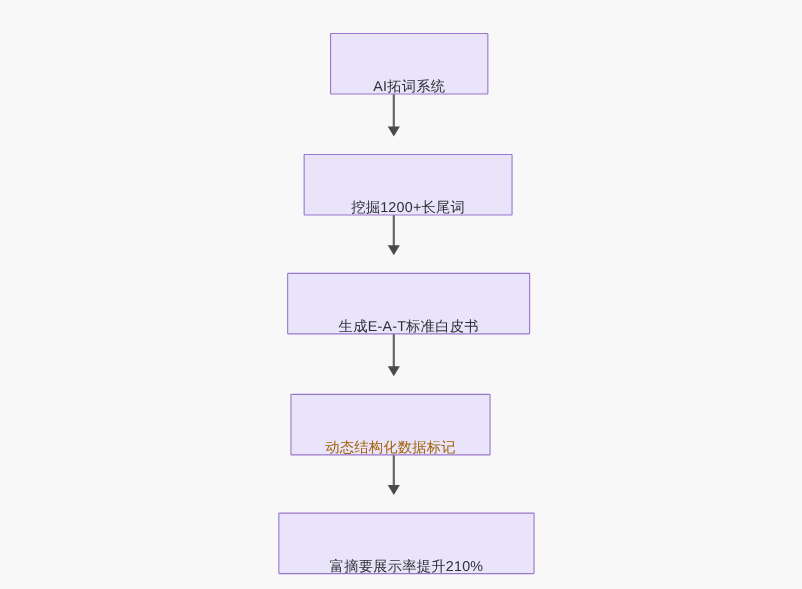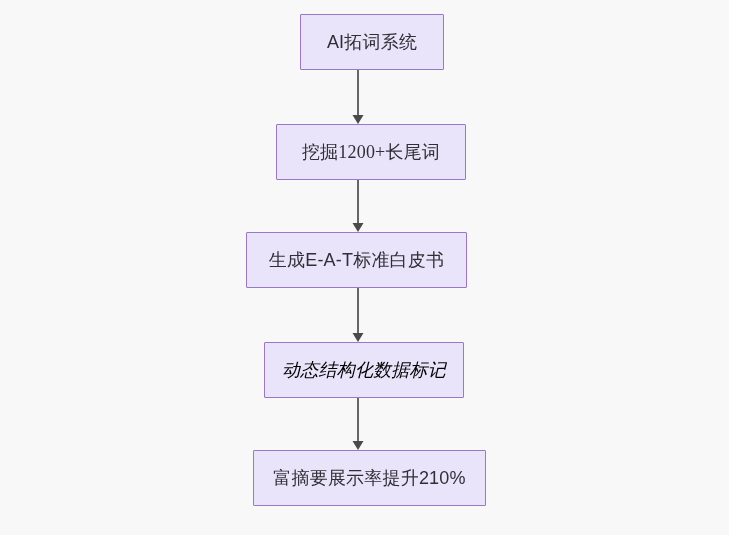--- a/index.html
+++ b/index.html
@@ -20,27 +20,28 @@
     height: 535px;
   }
 
   .flow-node {
     position: absolute;
     box-sizing: border-box;
     background: #e9e4fa;
     border: 1.6px solid #9a76cc;
     border-radius: 1px;
     display: flex;
-    align-items: center;
+    align-items: flex-end;
     justify-content: center;
     color: #2f2f35;
-    font-size: 18px;
+    font-size: 13px;
     line-height: 1;
     letter-spacing: 0.2px;
     white-space: nowrap;
+    margin-top: 16px;
   }
 
   .flow-node .node-label {
     display: block;
     padding: 0 6px;
   }
 
   .flow-edge {
     position: absolute;
     width: 24px;
@@ -76,25 +77,25 @@
     </div>
     <div class="flow-edge" style="left: 346px; top: 398px; height: 52px;">
       <svg width="24" height="52" viewBox="0 0 24 52">
         <line x1="12" y1="0" x2="12" y2="44" stroke="#666666" stroke-width="2"></line>
         <polygon points="6.5,43 17.5,43 12,52" fill="#4a4a4a"></polygon>
       </svg>
     </div>
     <div class="flow-node" style="left: 300px; top: 14px; width: 144px; height: 56px; background: rgb(233, 228, 250); border-color: rgb(154, 118, 204); color: rgb(47, 47, 53);">
       <span class="node-label">AI拓词系统</span>
     </div>
-    <div class="flow-node" style="left: 276px; top: 124px; width: 190px; height: 56px; background: rgb(233, 228, 250); border-color: rgb(154, 118, 204); color: rgb(47, 47, 53); font-family: Liberation Serif, serif;">
+    <div class="flow-node" style="left: 276px; top: 124px; width: 190px; height: 56px; background: rgb(233, 228, 250); border-color: rgb(154, 118, 204); color: rgb(47, 47, 53);">
       <span class="node-label">挖掘1200+长尾词</span>
     </div>
-    <div class="flow-node" style="left: 246px; top: 232px; width: 221px; height: 56px; background: rgb(233, 228, 250); border-color: rgb(154, 118, 204); color: rgb(47, 47, 53);">
+    <div class="flow-node" style="left: 261px; top: 232px; width: 221px; height: 56px; background: rgb(233, 228, 250); border-color: rgb(154, 118, 204); color: rgb(47, 47, 53);">
       <span class="node-label">生成E-A-T标准白皮书</span>
     </div>
-    <div class="flow-node" style="left: 264px; top: 342px; width: 200px; height: 56px; background: rgb(233, 228, 250); border-color: rgb(154, 118, 204); color: #000000; font-style: italic;">
+    <div class="flow-node" style="left: 264px; top: 342px; width: 182px; height: 56px; background: rgb(233, 228, 250); border-color: rgb(154, 118, 204); color: #a16207;">
       <span class="node-label">动态结构化数据标记</span>
     </div>
     <div class="flow-node" style="left: 253px; top: 450px; width: 233px; height: 56px; background: rgb(233, 228, 250); border-color: rgb(154, 118, 204); color: rgb(47, 47, 53);">
       <span class="node-label">富摘要展示率提升210%</span>
     </div>
   </div>
 
 </body></html>

